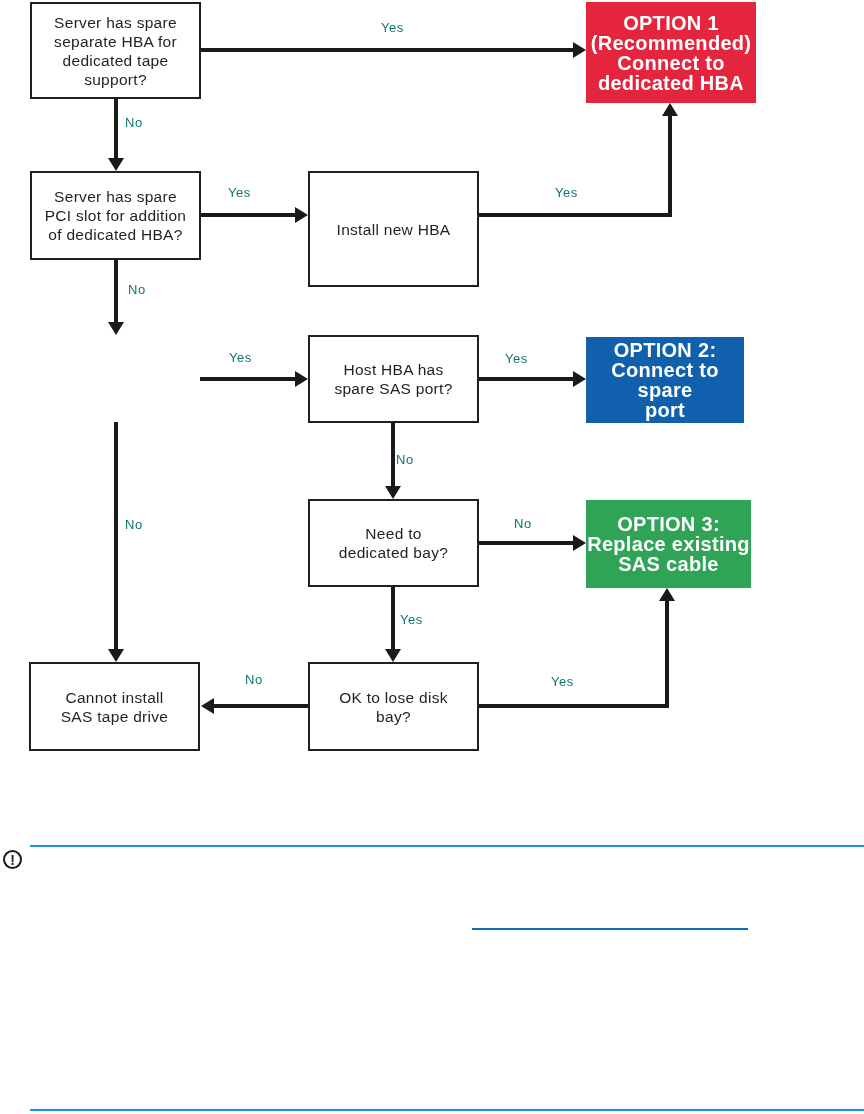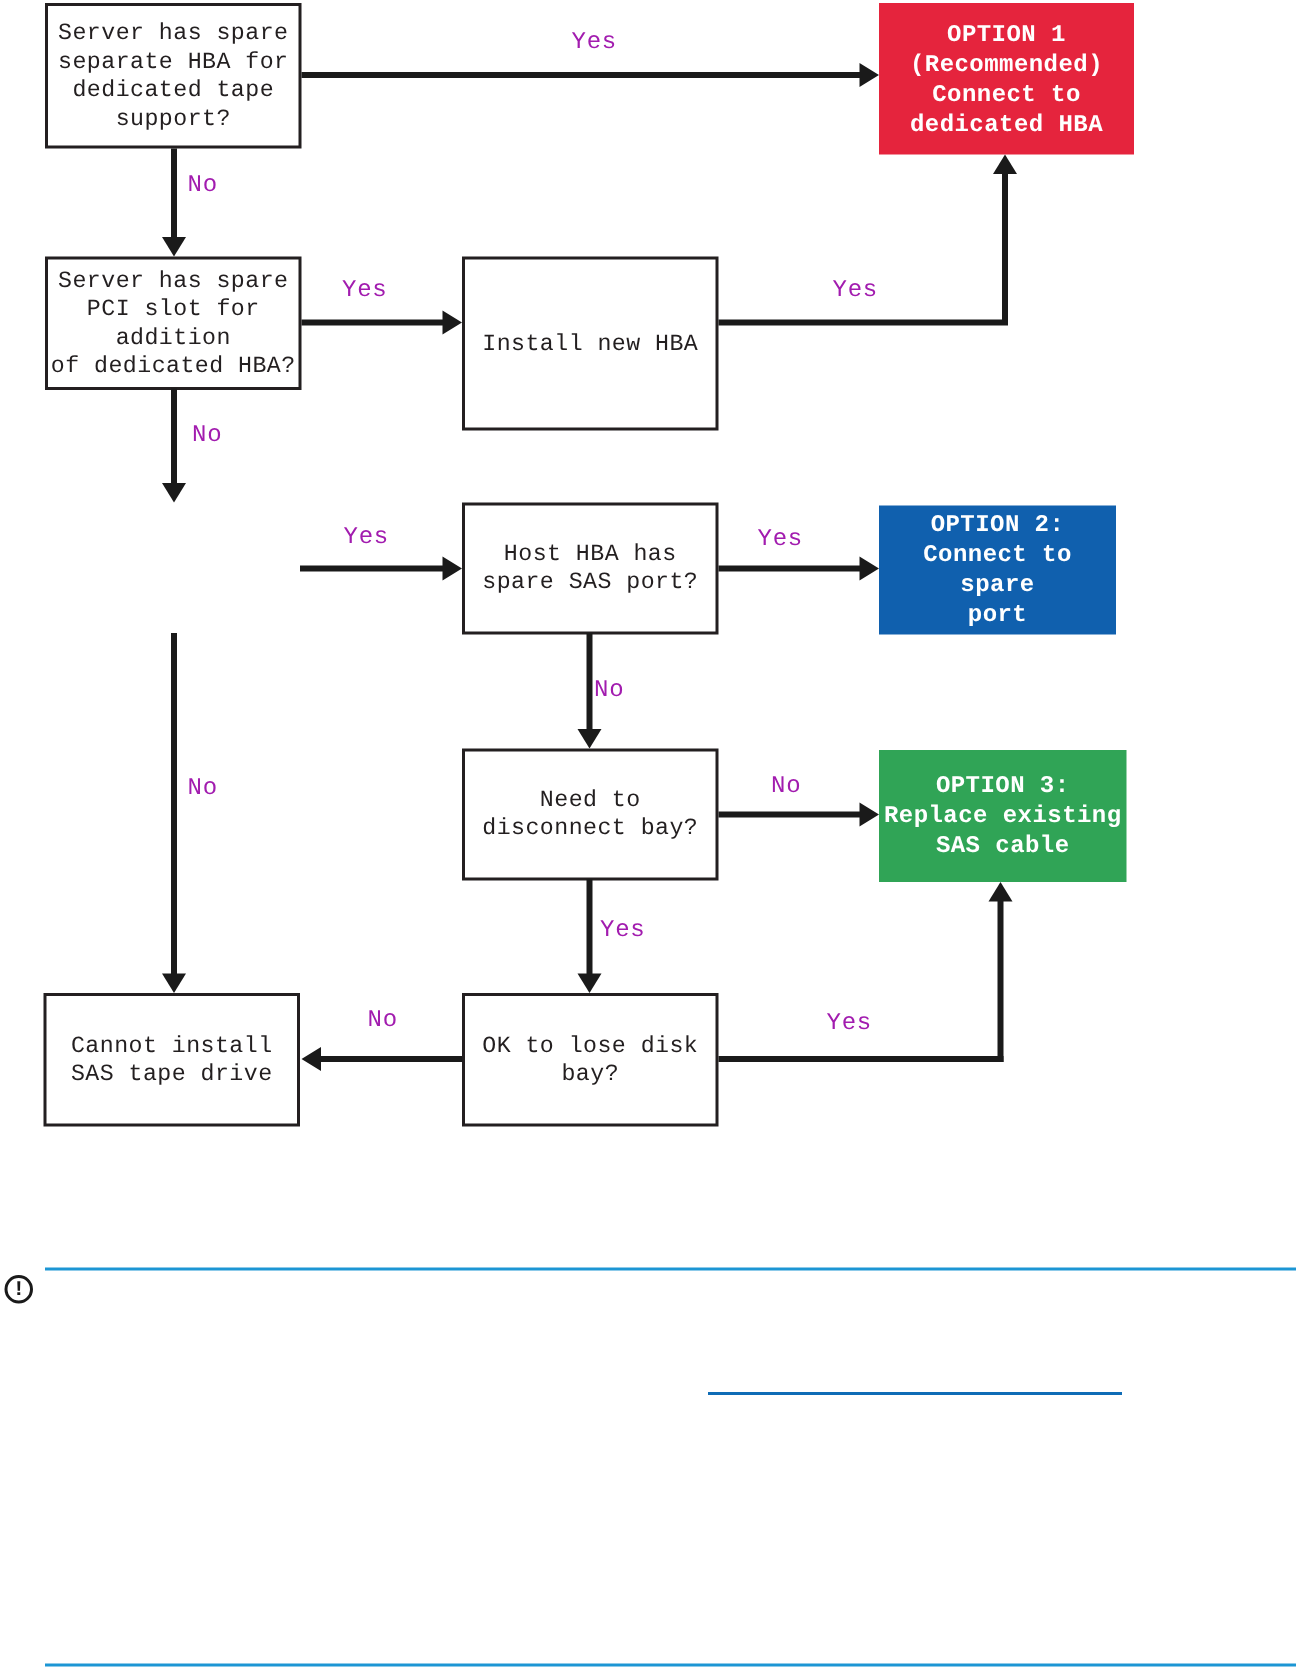--- a/index.html
+++ b/index.html
@@ -1,20 +1,20 @@
 <!DOCTYPE html>
 <html><head>
 <meta charset="utf-8">
 <style>
   html,body{margin:0;padding:0;background:#ffffff;}
   .page{
     position:relative;
     width:864px;height:1114px;
     background:#ffffff;
-    font-family:Liberation Mono, monospace;
+    font-family:Liberation Sans, sans-serif;
     color:#231F20;
     overflow:hidden;
   }
   
   .qbox{
     position:absolute;
     border:2px solid #231F20;
     background:#ffffff;
     display:flex;align-items:center;justify-content:center;
     text-align:center;
@@ -22,42 +22,42 @@
     letter-spacing:0.3px;
     white-space:pre-line;
     box-sizing:border-box;
   }
   
   .optbox{
     position:absolute;
     display:flex;align-items:center;justify-content:center;
     text-align:center;
     color:#ffffff;font-weight:bold;
-    font-size:16px;line-height:20px;
+    font-size:20px;line-height:20px;
     letter-spacing:0.3px;
     white-space:pre-line;
     box-sizing:border-box;
   }
   .opt1{background:#E5243D;}
   .opt2{background:#1060AE;}
   .opt3{background:#30A456;}
   
   .hline,.vline{position:absolute;background:#1A1A1A;}
   
   .ah{position:absolute;width:0;height:0;}
   .ah-right{border-top:8px solid transparent;border-bottom:8px solid transparent;border-left:13px solid #1A1A1A;}
   .ah-left {border-top:8px solid transparent;border-bottom:8px solid transparent;border-right:13px solid #1A1A1A;}
   .ah-down {border-left:8px solid transparent;border-right:8px solid transparent;border-top:13px solid #1A1A1A;}
   .ah-up   {border-left:8px solid transparent;border-right:8px solid transparent;border-bottom:13px solid #1A1A1A;}
   
   .elabel{
     position:absolute;
-    font-size:16px;line-height:18px;
+    font-size:13px;line-height:18px;
     letter-spacing:0.5px;
-    color:#a21caf;
+    color:#0f766e;
     white-space:nowrap;
   }
   
   .rule{position:absolute;height:2px;background:#1C96D4;}
   .linkline{position:absolute;height:2px;background:#0F6CB6;cursor:pointer;}
   .impicon{
     position:absolute;
     width:19px;height:19px;
     border:2px solid #1A1A1A;border-radius:50%;
     display:flex;align-items:center;justify-content:center;
@@ -89,21 +89,21 @@
 
 
   <div class="qbox" style="left:308px;top:335px;width:171px;height:88px;">Host HBA has
 spare SAS port?</div>
 
   <div class="optbox opt2" style="left:586px;top:337px;width:158px;height:86px;">OPTION 2:
 Connect to spare
 port</div>
 
   <div class="qbox" style="left:308px;top:499px;width:171px;height:88px;">Need to
-disconnect bay?</div>
+dedicated bay?</div>
 
   <div class="optbox opt3" style="left:586px;top:500px;width:165px;height:88px;">OPTION 3:
 Replace existing
 SAS cable</div>
 
   <div class="qbox" style="left:29px;top:662px;width:171px;height:89px;">Cannot install
 SAS tape drive</div>
 
   <div class="qbox" style="left:308px;top:662px;width:171px;height:89px;">OK to lose disk
 bay?</div>

